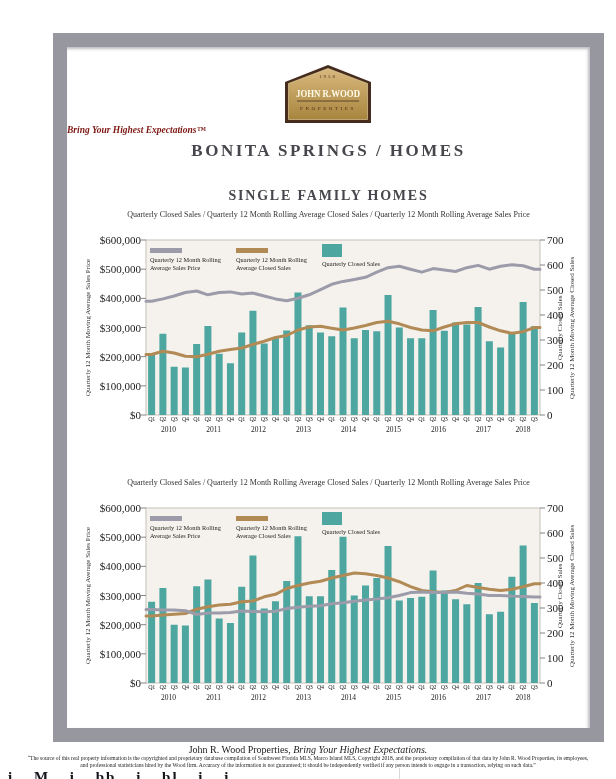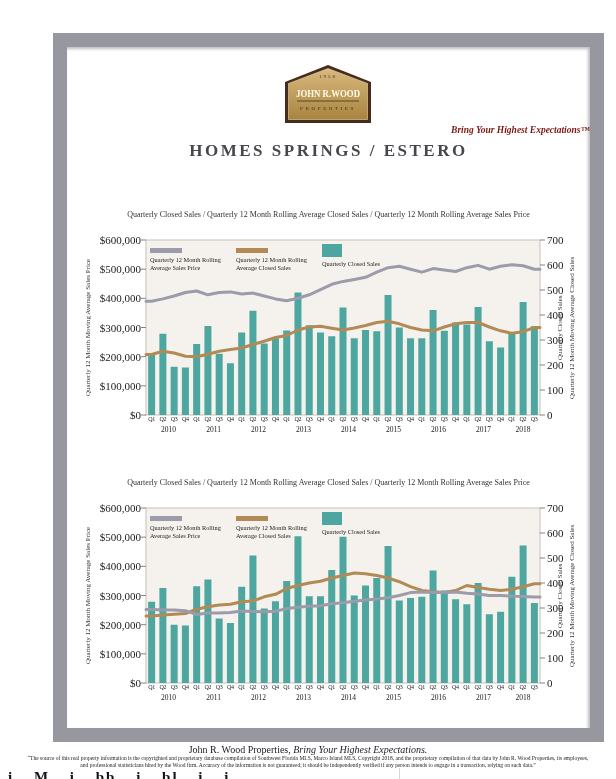--- a/index.html
+++ b/index.html
@@ -1,21 +1,21 @@
 <!DOCTYPE html>
 <html><head>
 <meta charset="utf-8">
 <style>
   html,body{margin:0;padding:0;background:#fff;}
   .canvas{position:relative;width:616px;height:779px;overflow:hidden;background:#fff;
           font-family:"Liberation Serif", serif;}
   .page-frame{position:absolute;left:53px;top:33px;width:551px;height:709px;background:#97979f;}
   .page{position:absolute;inset:14px;background:#ffffff;box-shadow:inset -2px 2px 3px rgba(70,70,80,.35);}
   .logo-svg{position:absolute;left:218px;top:18px;}
-  .tagline{position:absolute;left:0;top:78px;width:100%;text-align:right;
+  .tagline{position:absolute;left:0;top:78px;width:100%;text-align:left;
            font-style:italic;font-weight:bold;font-size:9.5px;color:#7c1712;}
   .main-title{position:absolute;left:0;top:94px;width:100%;margin:0;text-align:center;
               font-size:17px;font-weight:bold;letter-spacing:2.5px;color:#46464c;}
   .chart-section{position:absolute;left:0;width:523px;height:250px;}
   .sec0{top:141px;} .sec1{top:409px;}
   .chart-section h2{position:absolute;left:0;top:0;width:100%;margin:0;text-align:center;
                     font-size:14px;font-weight:bold;letter-spacing:1.8px;color:#46464c;}
   .chart-subtitle{position:absolute;left:0;top:22px;width:100%;margin:0;text-align:center;
                   font-size:8px;color:#333;white-space:nowrap;}
   .plot-wrap{position:absolute;left:0;top:52px;width:523px;height:176px;}
@@ -56,23 +56,24 @@
         <polygon points="0,17 43,0 86,17 86,58 0,58" fill="#452c1c"></polygon>
         <polygon points="3.5,18.5 43,3.5 82.5,18.5 82.5,54.5 3.5,54.5" fill="url(#tan)" stroke="#ecd9a8" stroke-width="0.6"></polygon>
         <text x="43" y="13" text-anchor="middle" font-family="Liberation Serif, serif" font-size="5" letter-spacing="2" fill="#4a2e18">1958</text>
         <text x="43" y="32" text-anchor="middle" font-family="Liberation Serif, serif" font-size="11" font-weight="bold" fill="#fffbe9" textLength="64" lengthAdjust="spacingAndGlyphs">JOHN R.WOOD</text>
         <line x1="12" y1="36" x2="74" y2="36" stroke="#4a2e18" stroke-width="0.8"></line>
         <text x="43" y="45" text-anchor="middle" font-family="Liberation Serif, serif" font-size="5" letter-spacing="2.5" fill="#4a2e18" textLength="56" lengthAdjust="spacingAndGlyphs">PROPERTIES</text>
       </svg>
 
       <div class="tagline">Bring Your Highest Expectations™</div>
 
-      <h1 class="main-title">HOMES SPRINGS / ESTERO</h1>
+      <h1 class="main-title">BONITA SPRINGS / HOMES</h1>
 
       <section class="chart-section sec0">
+        <h2>SINGLE FAMILY HOMES</h2>
         <p class="chart-subtitle">Quarterly Closed Sales / Quarterly 12 Month Rolling Average Closed Sales / Quarterly 12 Month Rolling Average Sales Price</p>
         <div class="plot-wrap">
             <svg width="523" height="176" viewBox="0 0 523 176" style="position:absolute;left:0;top:0;overflow:visible">
               <rect x="79" y="0" width="394" height="175" fill="#f5f2ed" stroke="#c6c1b8" stroke-width="1"></rect>
               <line x1="74" y1="0" x2="79" y2="0" stroke="#666" stroke-width="0.8"></line>
               <line x1="74" y1="29.166666666666668" x2="79" y2="29.166666666666668" stroke="#666" stroke-width="0.8"></line>
               <line x1="74" y1="58.333333333333336" x2="79" y2="58.333333333333336" stroke="#666" stroke-width="0.8"></line>
               <line x1="74" y1="87.5" x2="79" y2="87.5" stroke="#666" stroke-width="0.8"></line>
               <line x1="74" y1="116.66666666666667" x2="79" y2="116.66666666666667" stroke="#666" stroke-width="0.8"></line>
               <line x1="74" y1="145.83333333333334" x2="79" y2="145.83333333333334" stroke="#666" stroke-width="0.8"></line>

